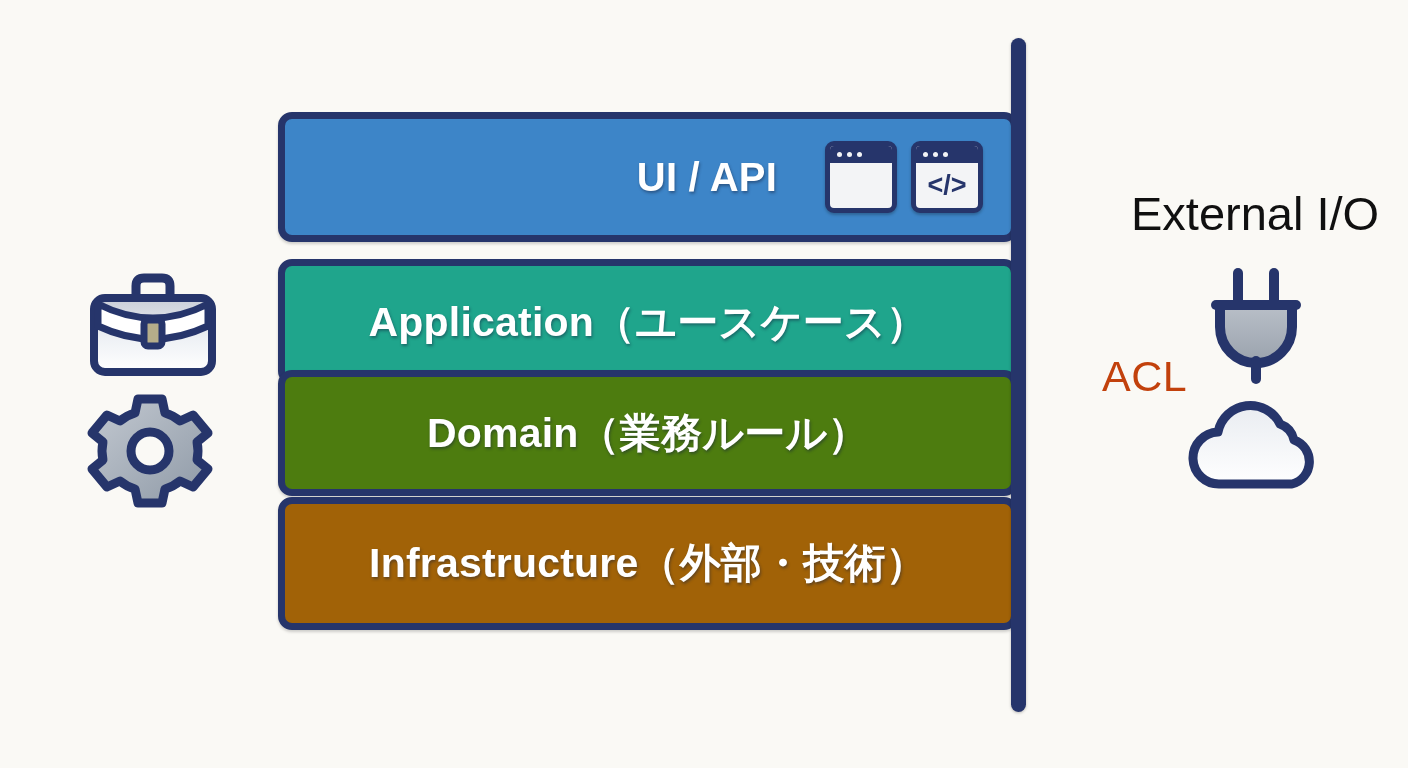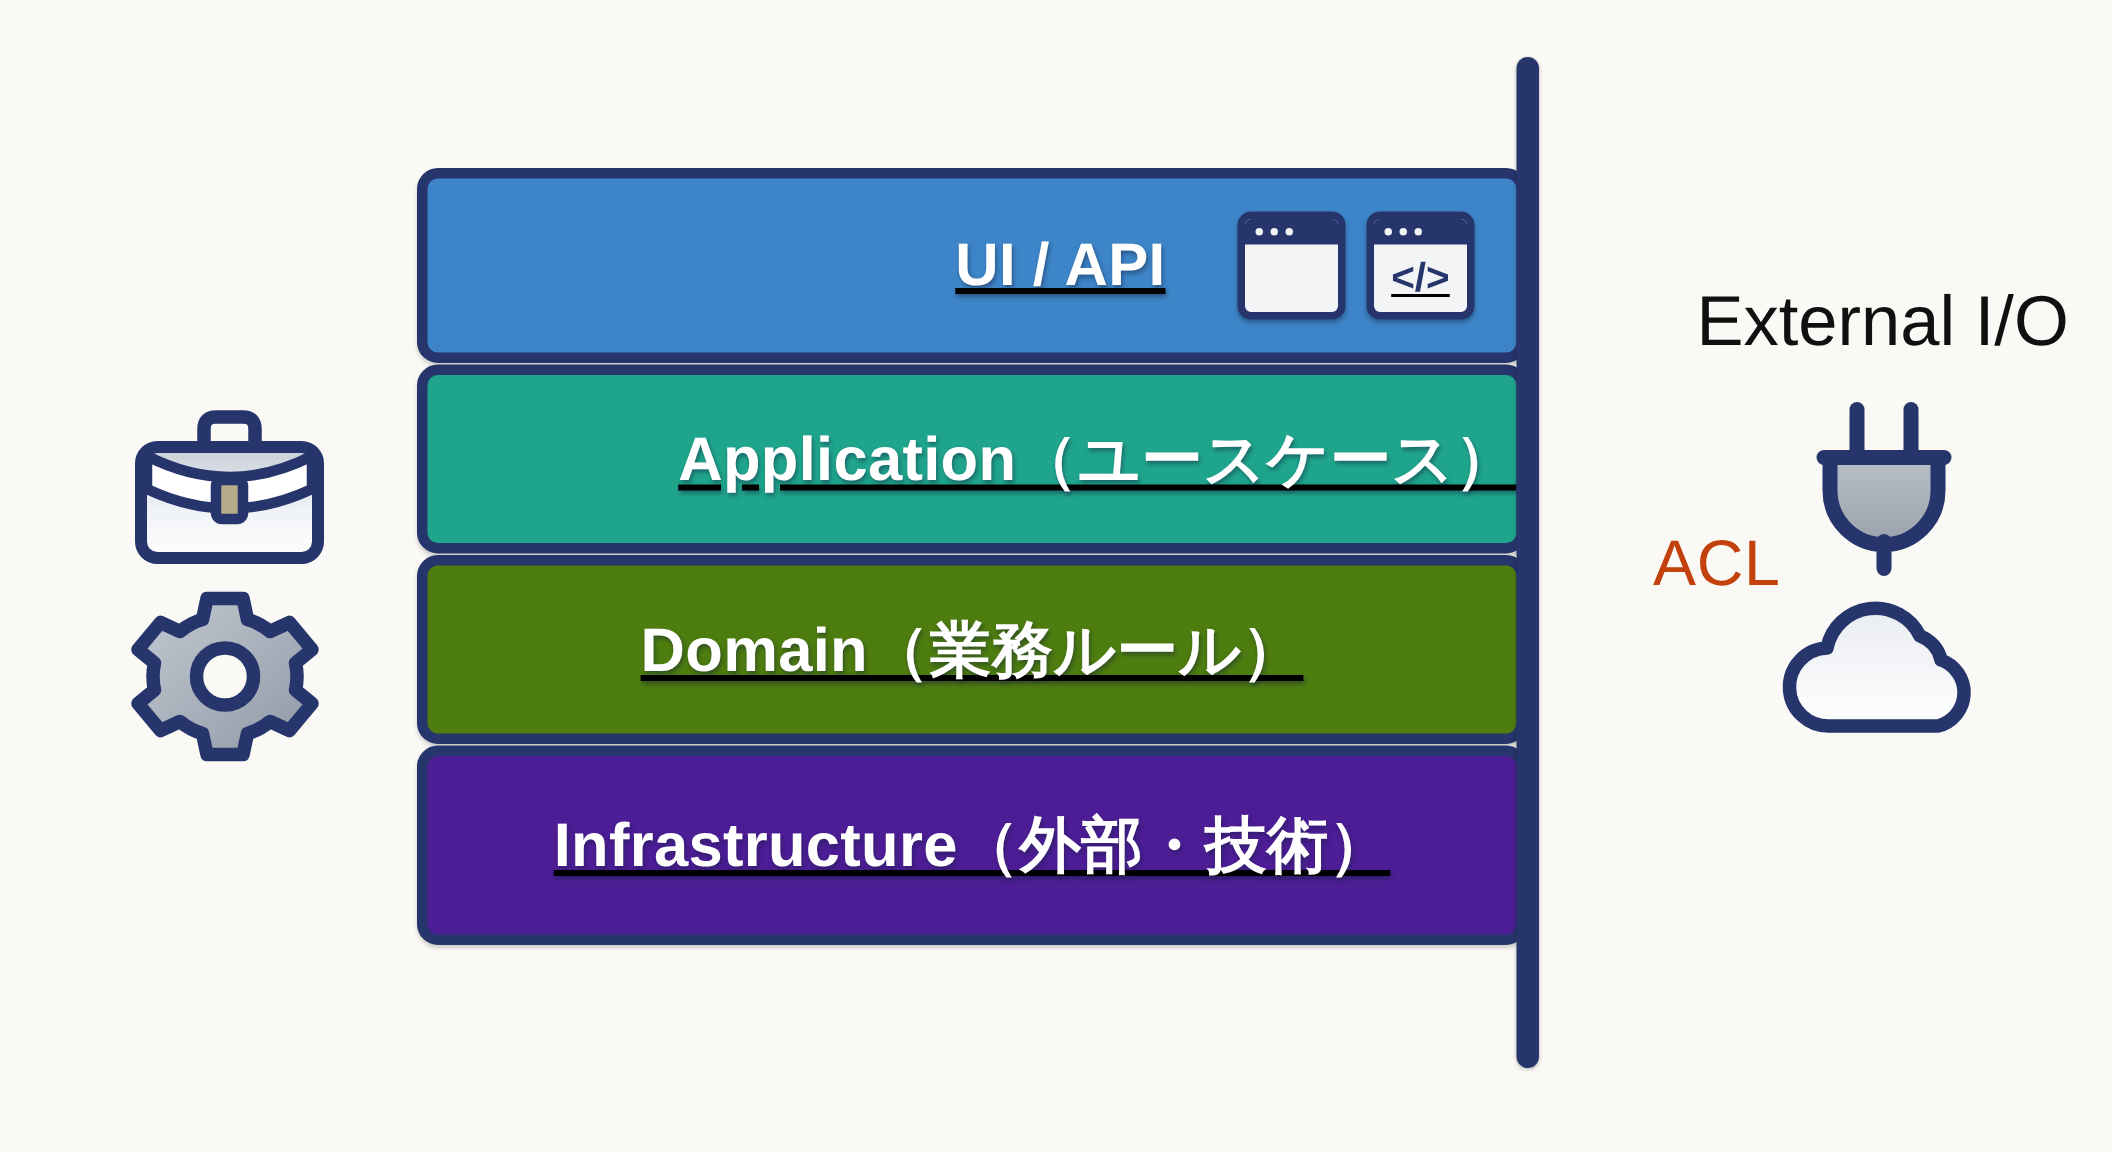--- a/index.html
+++ b/index.html
@@ -30,21 +30,20 @@
   .layer {
     position: absolute;
     left: 0;
     width: 740px;
     box-sizing: border-box;
     border: 7px solid #26356b;
     border-radius: 14px;
     display: flex;
     align-items: center;
     box-shadow: 0 2px 3px rgba(0,0,0,0.18);
-    text-decoration: underline;
   }
   .layer-label {
     color: #ffffff;
     font-size: 41px;
     font-weight: 600;
     letter-spacing: 0.2px;
     text-shadow: 1px 2px 3px rgba(20,30,60,0.45);
     white-space: nowrap;
   }
 
@@ -99,37 +98,37 @@
     justify-content: center;
     color: #26356b;
     font-size: 27px;
     font-weight: 700;
     line-height: 1;
     font-family: "Liberation Sans", "DejaVu Sans", sans-serif;
   }
 
   
   #layer-app {
-    top: 131px;
+    top: 147px;
     height: 126px;
     background: #1fa58c;
-    justify-content: flex-end;
+    justify-content: center;
   }
   
   #layer-domain {
     top: 258px;
     height: 126px;
     background: #4d7c0f;
     justify-content: center;
   }
   
   #layer-infra {
     top: 385px;
     height: 133px;
-    background: #4c1d95;
+    background: #a16207;
     justify-content: center;
   }
 
   
   #acl-line {
     position: absolute;
     left: 1011px;
     top: 38px;
     width: 15px;
     height: 674px;

